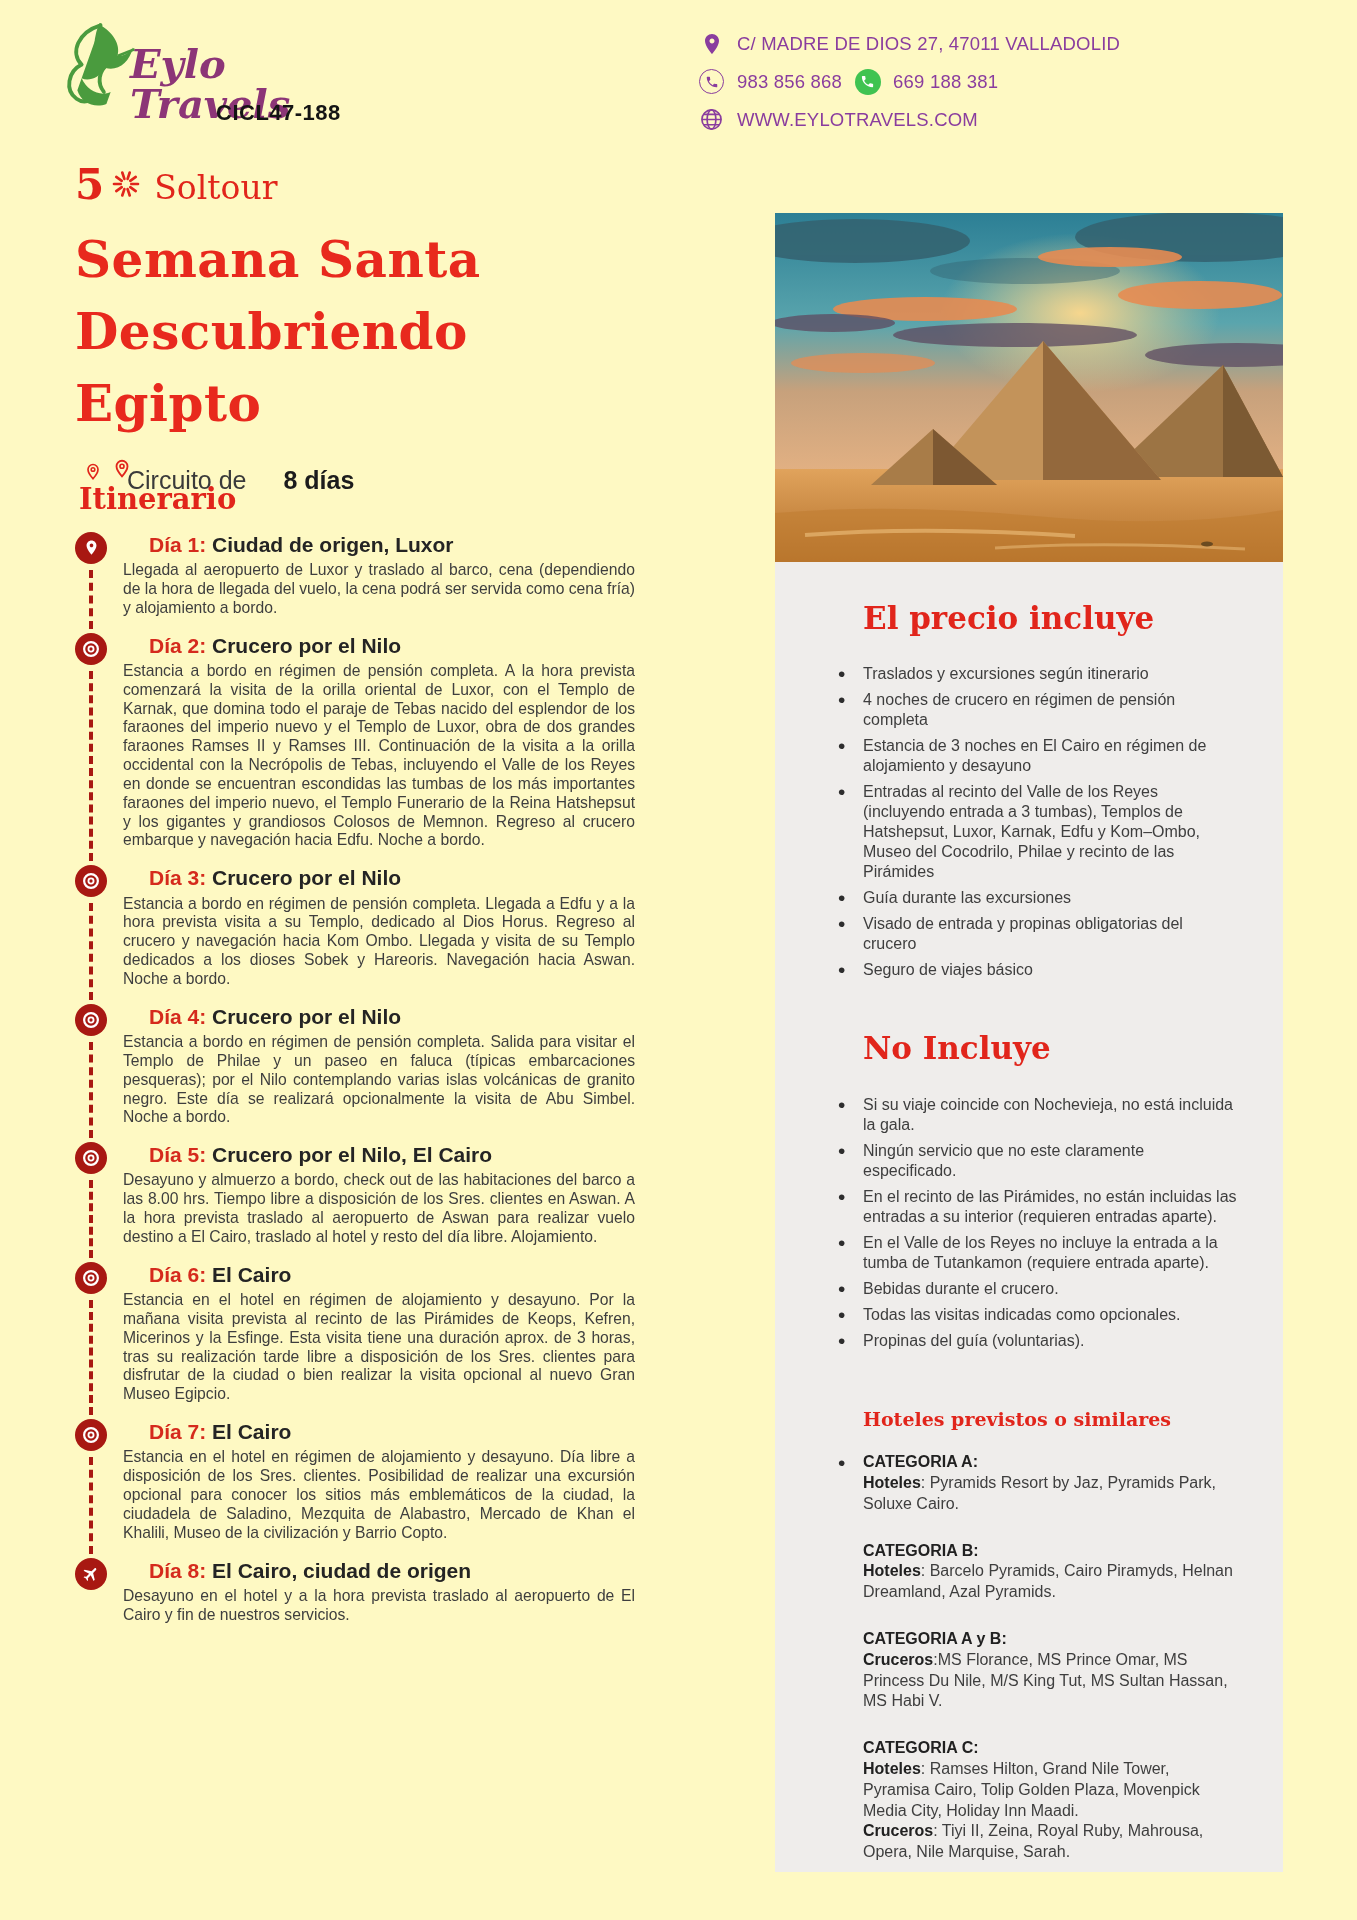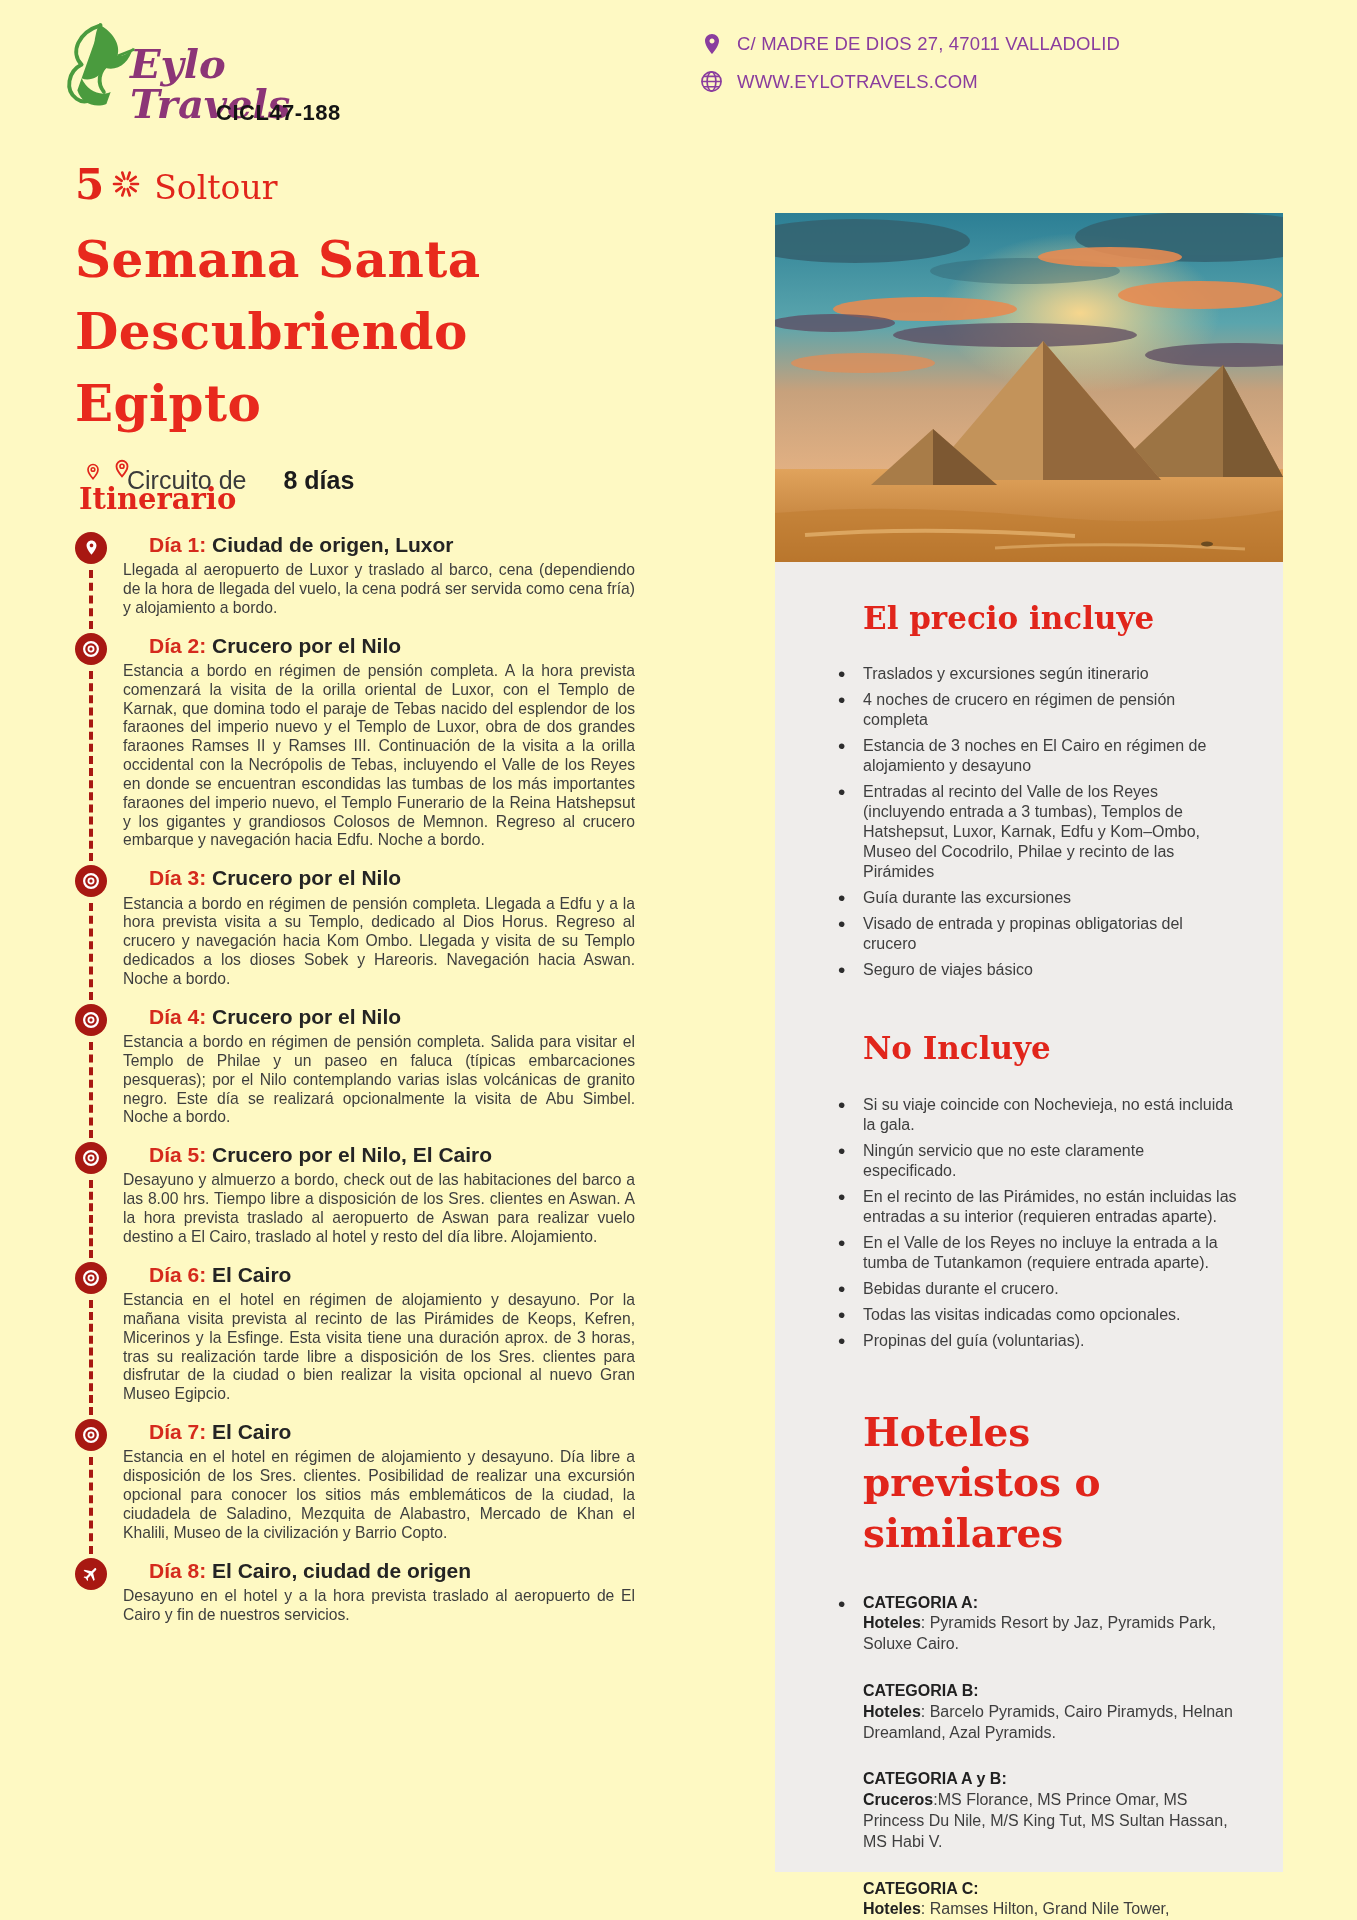--- a/index.html
+++ b/index.html
@@ -49,21 +49,21 @@
   .day-title{color:#242424;font-weight:bold;}
   .day-p{margin:0;font-size:15.7px;line-height:1.2;color:#3e3e3e;text-align:justify;}
 
   
   .photo{position:absolute;left:775px;top:213px;width:508px;height:349px;}
   .panel{position:absolute;left:775px;top:562px;width:508px;height:1310px;background:#efedeb;
          box-sizing:border-box;padding:36px 46px 0 88px;}
   .panel-h{font-family:"DejaVu Serif",serif;font-weight:bold;color:#e1251b;
            font-size:31px;margin:0 0 26px;line-height:1.3;}
   .panel-h.second{margin-top:48px;}
-  .panel-h.third{margin-top:56px;font-size:39px;margin-bottom:34px;}
+  .panel-h.third{margin-top:56px;font-size:19px;margin-bottom:21px;}
   .blist{list-style:none;margin:0;padding:0;font-size:16px;color:#3e3e3e;line-height:1.25;}
   .blist li{position:relative;margin-bottom:6px;}
   .blist li::before{content:"\2022";position:absolute;left:-25px;top:-3px;
                     font-size:21px;color:#2d2d2d;}
   .cat{margin-bottom:26px;font-size:16px;color:#3e3e3e;line-height:1.3;position:relative;}
   .cat.bulleted::before{content:"\2022";position:absolute;left:-25px;top:-3px;
                     font-size:21px;color:#2d2d2d;}
   .cat-name{font-weight:bold;color:#212121;}
   .cat-row .lbl{font-weight:bold;color:#212121;}
 </style>
@@ -86,20 +86,38 @@
   <div class="brand-code">CICL47-188</div>
 
   <div class="contact">
     <div class="c-row">
       <span class="c-icon">
         <svg viewBox="0 0 24 24" width="24" height="24">
             <path fill="#8a3d9e" d="M12 2C8.13 2 5 5.13 5 9c0 5.25 7 13 7 13s7-7.75 7-13c0-3.87-3.13-7-7-7zm0 9.5c-1.38 0-2.5-1.12-2.5-2.5s1.12-2.5 2.5-2.5 2.5 1.12 2.5 2.5-1.12 2.5-2.5 2.5z"></path>
           </svg>
       </span>
       <span>C/ MADRE DE DIOS 27, 47011 VALLADOLID</span>
+    </div>
+    <div class="c-row">
+      <span class="c-icon">
+        <span class="ring">
+            <svg viewBox="0 0 24 24" width="14" height="14">
+              <path fill="#8a3d9e" d="M6.62 10.79c1.44 2.83 3.76 5.14 6.59 6.59l2.2-2.2c.27-.27.67-.36 1.02-.24 1.12.37 2.33.57 3.57.57.55 0 1 .45 1 1V20c0 .55-.45 1-1 1-9.39 0-17-7.61-17-17 0-.55.45-1 1-1h3.5c.55 0 1 .45 1 1 0 1.25.2 2.45.57 3.57.11.35.03.74-.25 1.02l-2.2 2.2z"></path>
+            </svg>
+          </span>
+      </span>
+      <span>983 856 868</span>
+      <span class="c-icon">
+        <span class="wa-badge">
+            <svg viewBox="0 0 24 24" width="15" height="15">
+              <path fill="#ffffff" d="M6.62 10.79c1.44 2.83 3.76 5.14 6.59 6.59l2.2-2.2c.27-.27.67-.36 1.02-.24 1.12.37 2.33.57 3.57.57.55 0 1 .45 1 1V20c0 .55-.45 1-1 1-9.39 0-17-7.61-17-17 0-.55.45-1 1-1h3.5c.55 0 1 .45 1 1 0 1.25.2 2.45.57 3.57.11.35.03.74-.25 1.02l-2.2 2.2z"></path>
+            </svg>
+          </span>
+      </span>
+      <span>669 188 381</span>
     </div>
     <div class="c-row">
       <span class="c-icon">
         <svg viewBox="0 0 24 24" width="25" height="25" fill="none" stroke="#8a3d9e" stroke-width="1.6">
           <circle cx="12" cy="12" r="9.2"></circle>
             <ellipse cx="12" cy="12" rx="4.2" ry="9.2"></ellipse>
           <path d="M2.8 12h18.4M4.2 7h15.6M4.2 17h15.6"></path>
         </svg>
       </span>
       <span>WWW.EYLOTRAVELS.COM</span>

